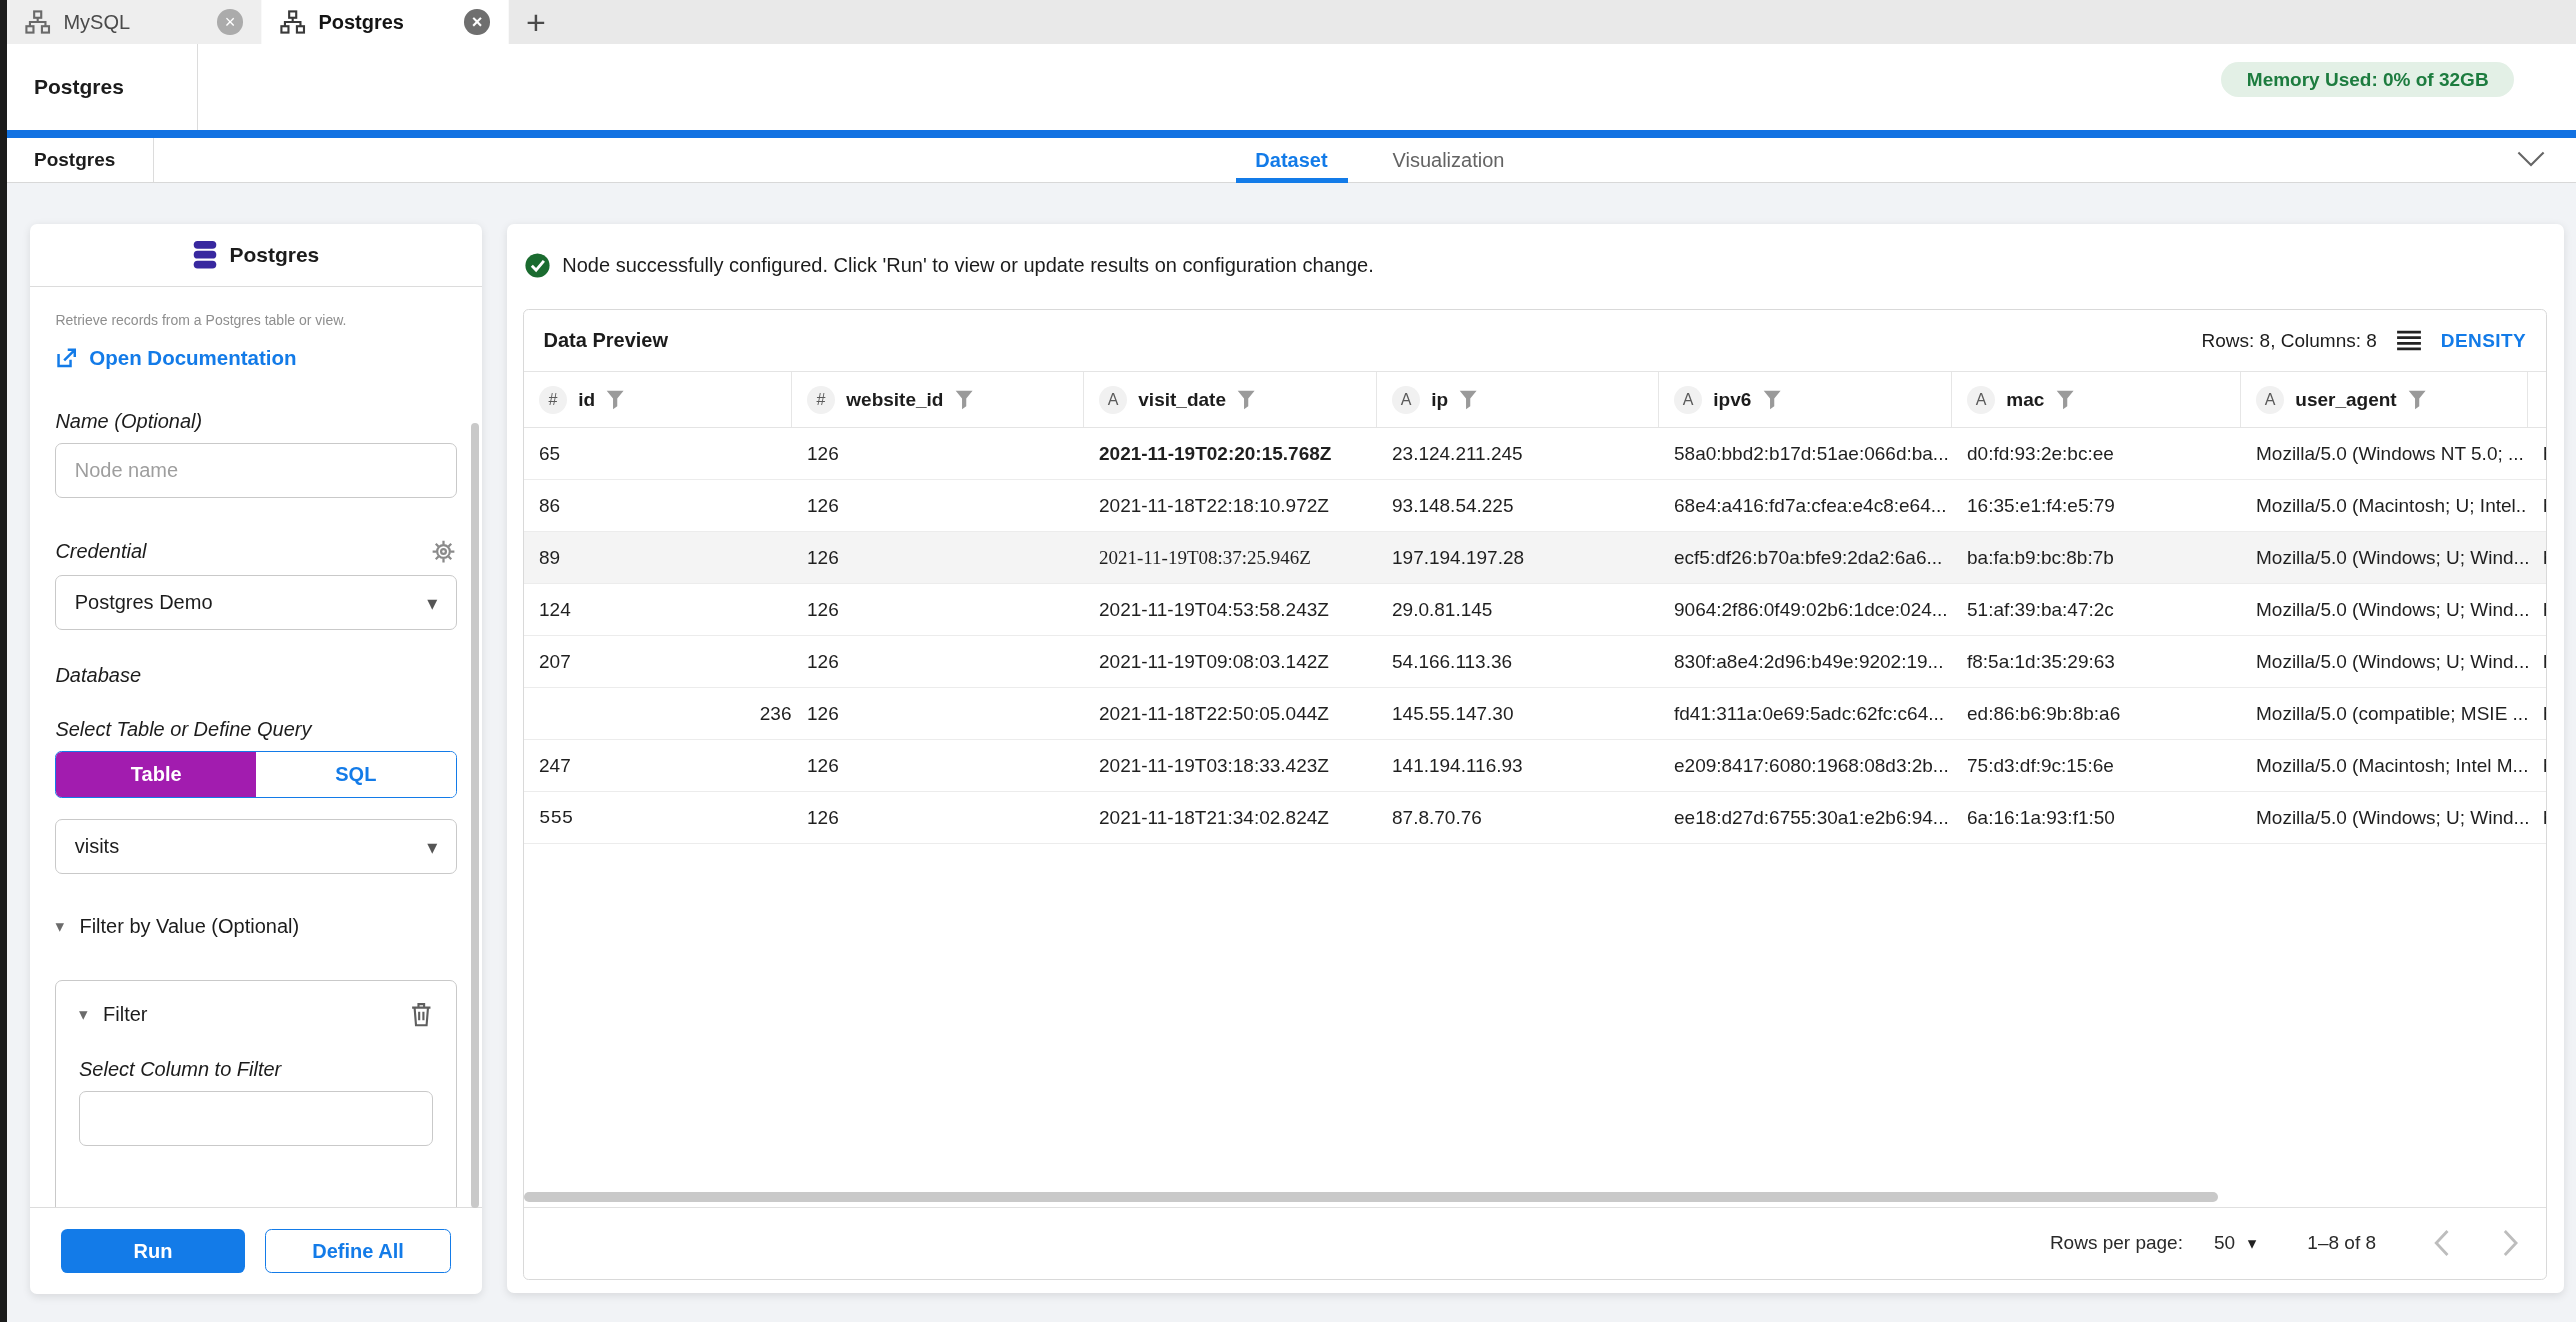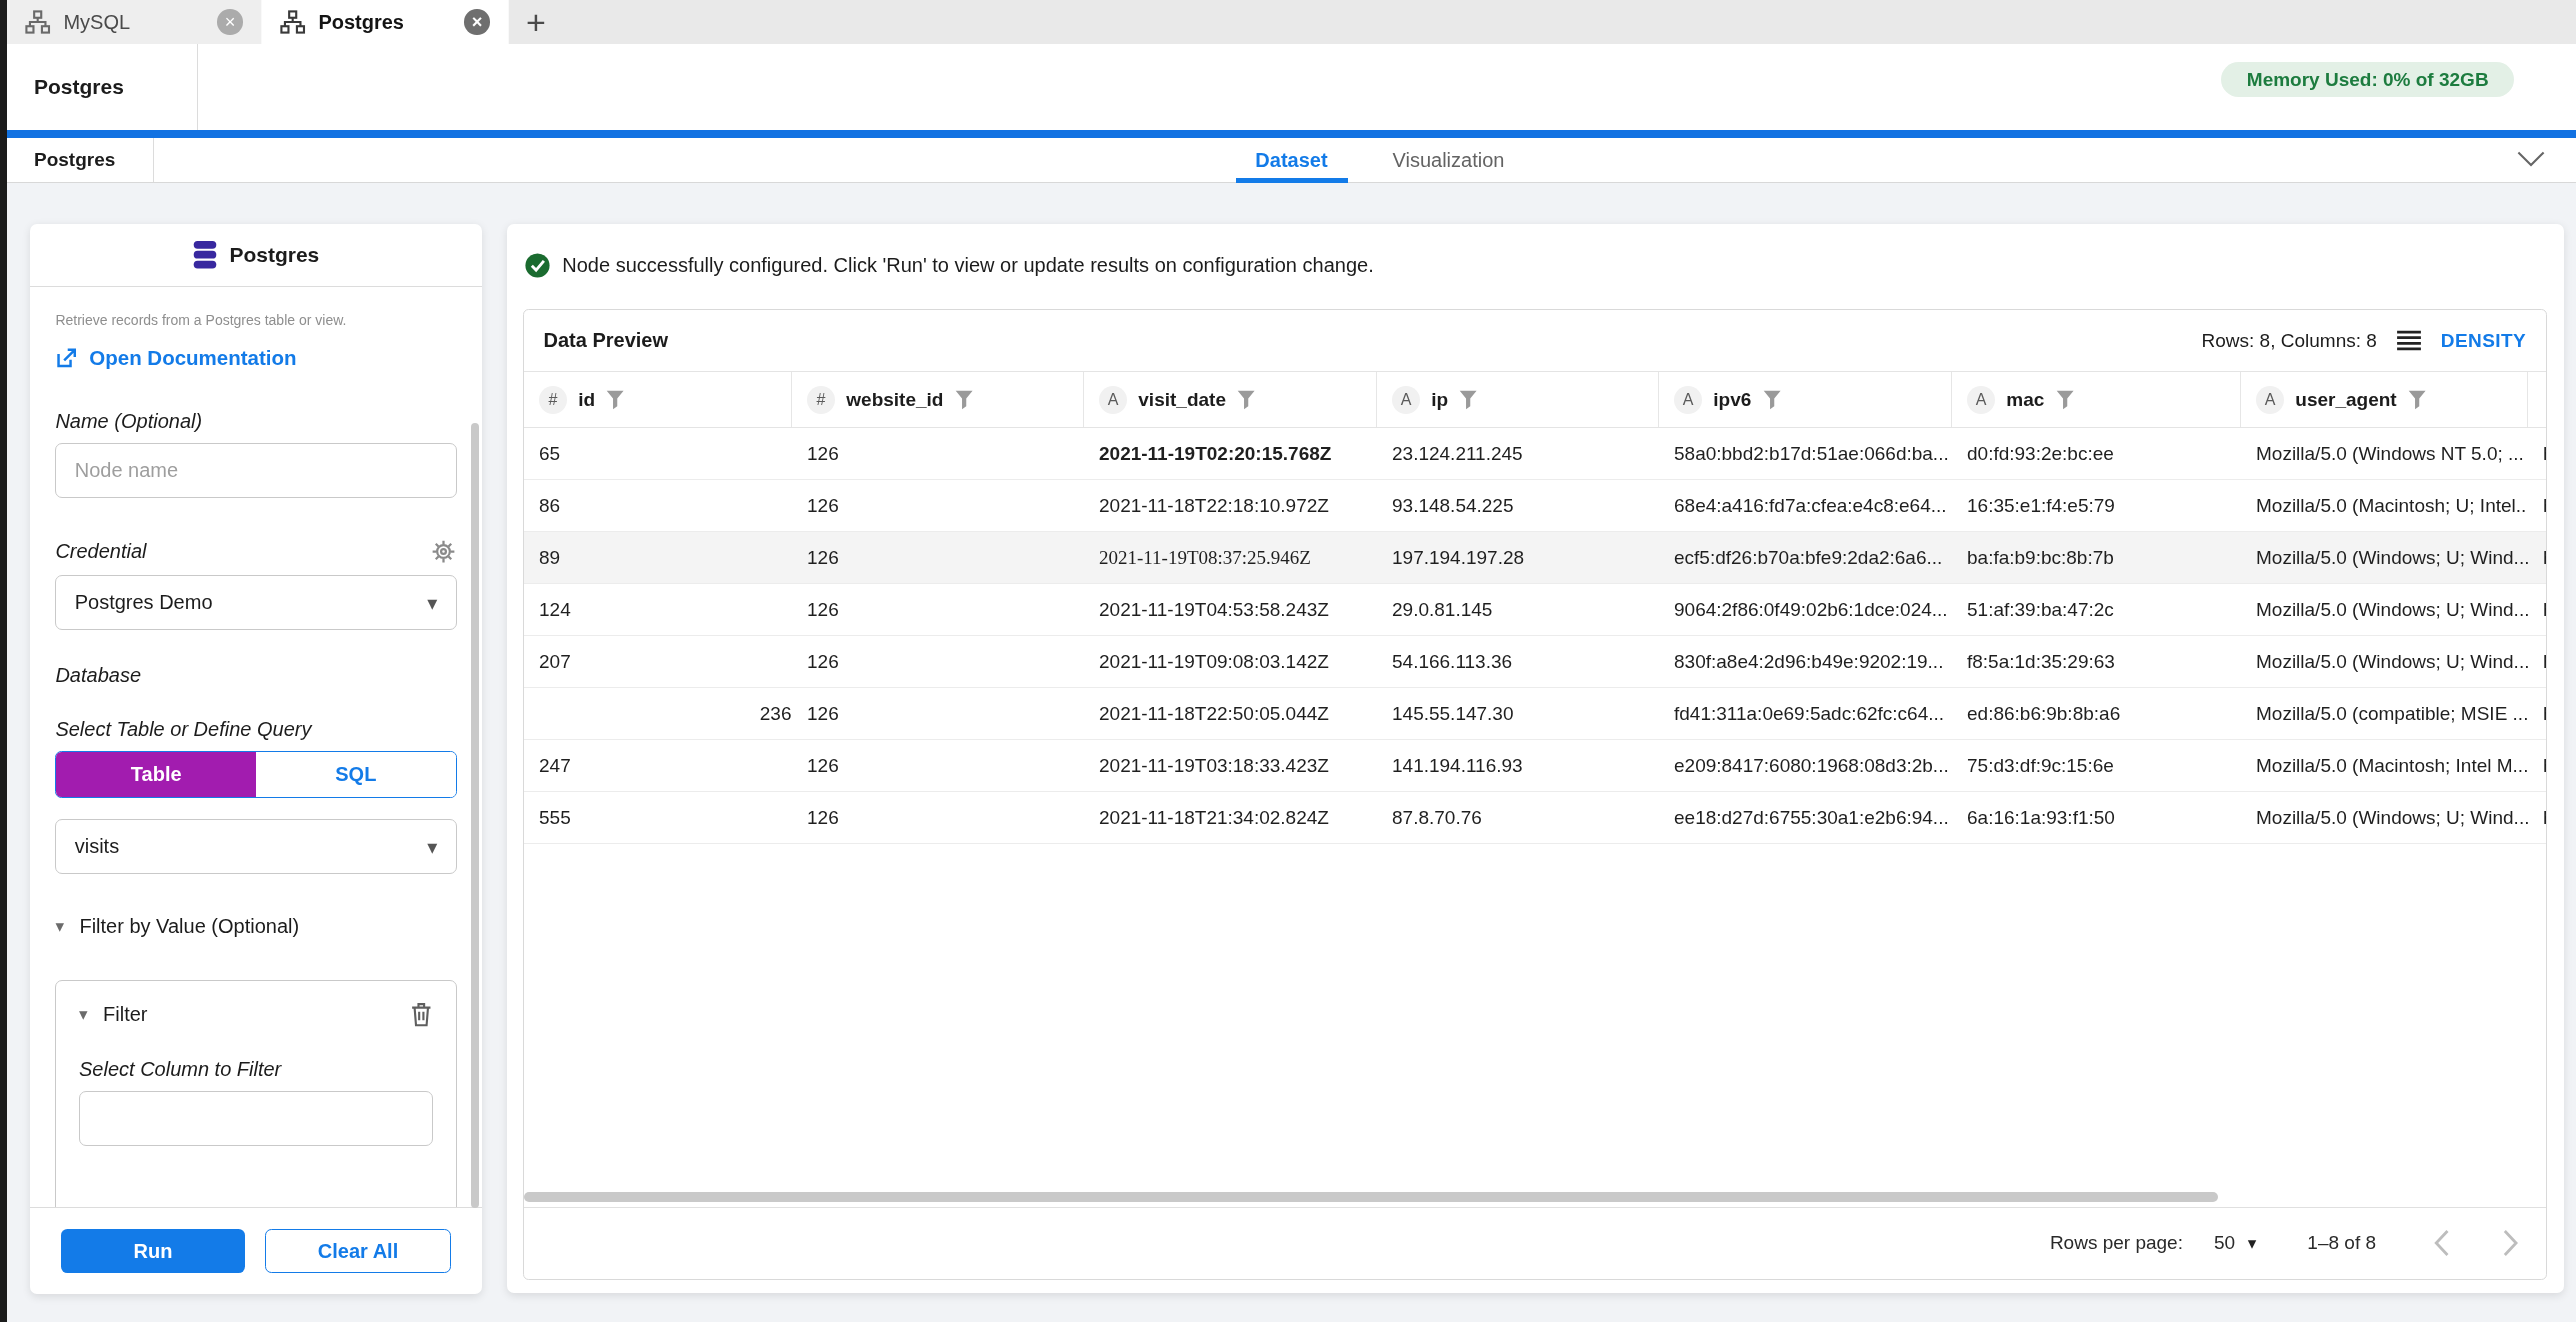--- a/index.html
+++ b/index.html
@@ -227,21 +227,21 @@
         <div class="sb-select">
           
           
         </div>
 
       </div>
     </div>
     <div class="sb-thumb"></div>
     <div class="sb-foot">
       <div class="btn primary">Run</div>
-      <div class="btn ghost">Clear All</div>
+      <div class="btn ghost">Define All</div>
     </div>
   </div>
 
   <div class="main-card">
     <div class="status">
       <svg width="27" height="27" viewBox="0 0 38 38">
         <circle cx="19" cy="19" r="17" fill="#1a6b2f"></circle>
         <path d="M11 19.5l6 6 11-13" stroke="#fff" stroke-width="4" fill="none"></path>
       </svg>
       <span>Node successfully configured. Click 'Run' to view or update results on configuration change.</span>
@@ -377,21 +377,21 @@
               <div class="pv-cell" style="width: 268px;">247</div>
               <div class="pv-cell" style="width: 292px;">126</div>
               <div class="pv-cell" style="width: 293px;">2021-11-19T03:18:33.423Z</div>
               <div class="pv-cell" style="width: 282px;">141.194.116.93</div>
               <div class="pv-cell" style="width: 293px;">e209:8417:6080:1968:08d3:2b...</div>
               <div class="pv-cell" style="width: 289px;">75:d3:df:9c:15:6e</div>
               <div class="pv-cell" style="width: 287px;">Mozilla/5.0 (Macintosh; Intel M...</div>
               <div class="pv-cell" style="flex: 1 1 0%;">h</div>
             </div>
             <div class="pv-row">
-              <div class="pv-cell" style="width: 268px;">555</div>
+              <div class="pv-cell" style="width: 268px; font-family: Liberation Mono, monospace;">555</div>
               <div class="pv-cell" style="width: 292px;">126</div>
               <div class="pv-cell" style="width: 293px;">2021-11-18T21:34:02.824Z</div>
               <div class="pv-cell" style="width: 282px;">87.8.70.76</div>
               <div class="pv-cell" style="width: 293px;">ee18:d27d:6755:30a1:e2b6:94...</div>
               <div class="pv-cell" style="width: 289px;">6a:16:1a:93:f1:50</div>
               <div class="pv-cell" style="width: 287px;">Mozilla/5.0 (Windows; U; Wind...</div>
               <div class="pv-cell" style="flex: 1 1 0%;">h</div>
             </div>
           </div>
         <div class="hthumb"></div>

